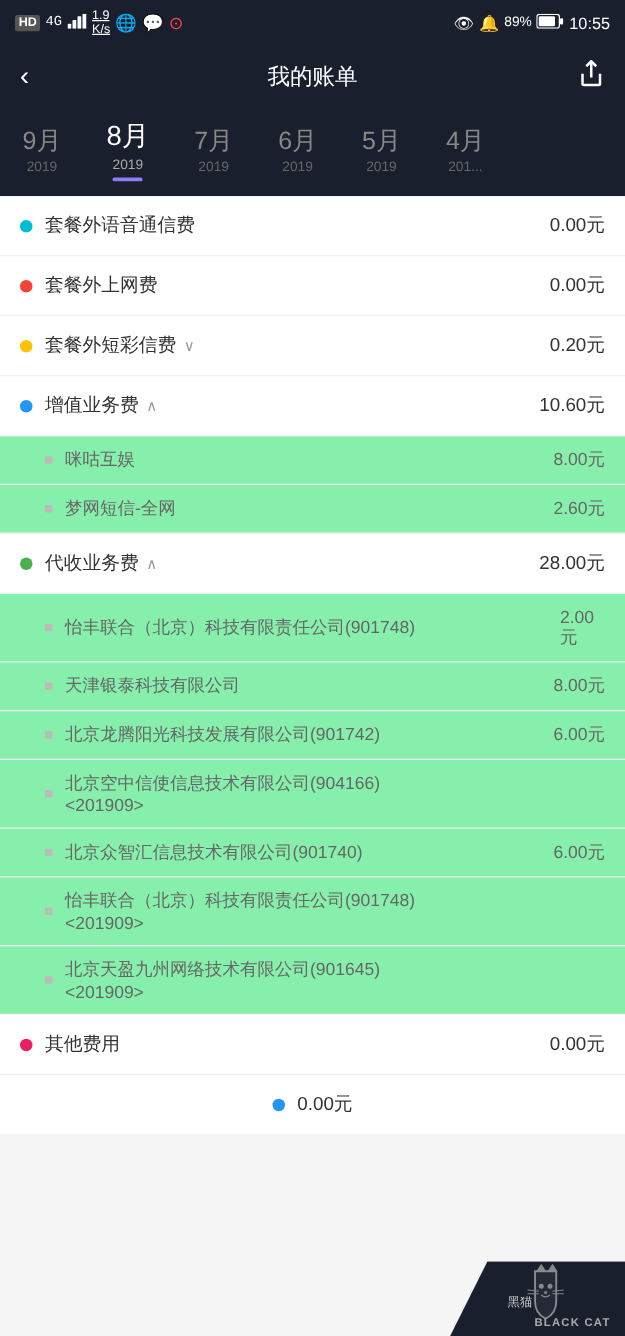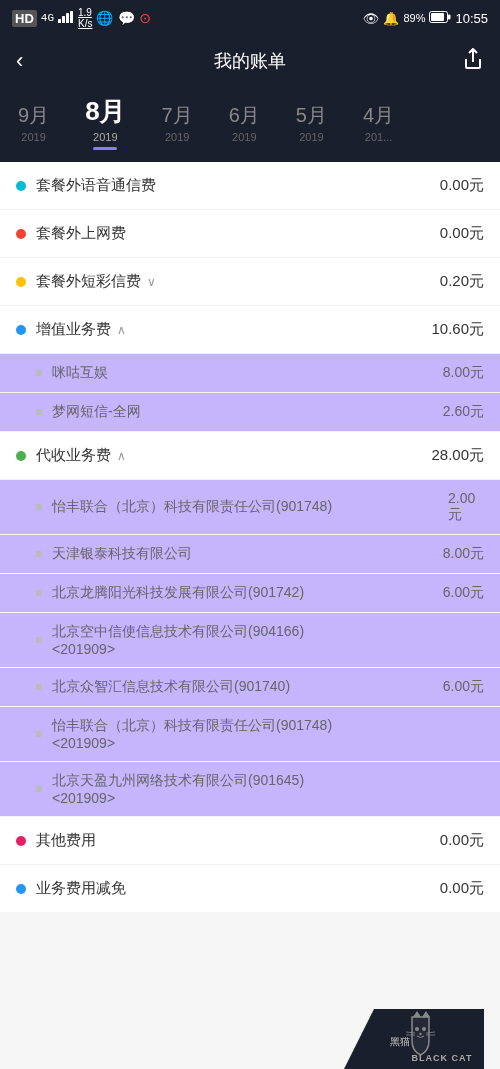--- a/index.html
+++ b/index.html
@@ -80,22 +80,22 @@
       color: #888;
       font-weight: 400;
     }
     .month-tab .month-year {
       font-size: 11px;
       color: #666;
       margin-top: 2px;
     }
     .month-tab.active .month-name {
       color: #fff;
-      font-size: 26px;
-      font-weight: 700;
+      font-size: 22px;
+      font-weight: 400;
     }
     .month-tab.active .month-year {
       color: #aaa;
     }
     .month-tab.active::after {
       content: '';
       display: block;
       width: 24px;
       height: 3px;
       background: #8b7cf8;
@@ -158,21 +158,21 @@
       color: #333;
       font-weight: 400;
     }
 
     
     .sub-item {
       display: flex;
       align-items: center;
       padding: 10px 16px 10px 36px;
       border-bottom: 1px solid #f5f5f5;
-      background: #c4b5fd;
+      background: #86efac;
     }
     .sub-dot {
       width: 6px;
       height: 6px;
       border-radius: 1px;
       background: #bbb;
       flex-shrink: 0;
       margin-right: 10px;
     }
     .sub-label {
@@ -182,31 +182,31 @@
     }
     .sub-amount {
       font-size: 14px;
       color: #666;
     }
 
     
     .shield-container {
       position: fixed;
       bottom: 0;
-      right: 16px;
+      right: 0;
       width: 140px;
       height: 60px;
     }
   </style>
 </head>
 <body>
 
 <div class="status-bar">
   <div class="status-left">
-    <span style="background:#555;color:#fff;font-size:13px;padding:1px 3px;border-radius:2px;font-weight:bold;">HD</span>
+    <span style="background:#555;color:#fff;font-size:10px;padding:1px 3px;border-radius:2px;font-weight:bold;">HD</span>
     <span style="font-size:11px;font-family:Liberation Mono, monospace;">4G</span>
     <span>
       <svg width="16" height="12" viewBox="0 0 16 12" fill="white">
         <rect x="0" y="8" width="3" height="4" rx="0.5"></rect>
         <rect x="4" y="5" width="3" height="7" rx="0.5"></rect>
         <rect x="8" y="2" width="3" height="10" rx="0.5"></rect>
         <rect x="12" y="0" width="3" height="12" rx="0.5"></rect>
       </svg>
     </span>
     <span style="font-size:10px;text-decoration:underline;">1.9<br style="line-height:0">K/s</span>
@@ -358,21 +358,20 @@
     </div>
 
     <div class="bill-item">
       <div class="dot dot-pink"></div>
       <div class="bill-label">其他费用</div>
       <div class="bill-amount">0.00元</div>
     </div>
 
     <div class="bill-item">
       <div class="dot dot-blue"></div>
-      <div class="bill-label">业务费用减免</div>
       <div class="bill-amount">0.00元</div>
     </div>
 
   </div>
 </div>
 
 <div class="shield-container">
   <svg width="140" height="60" viewBox="0 0 140 60" xmlns="http://www.w3.org/2000/svg">
 
     <polygon points="30,0 140,0 140,60 0,60" fill="#1a1f2e"></polygon>

